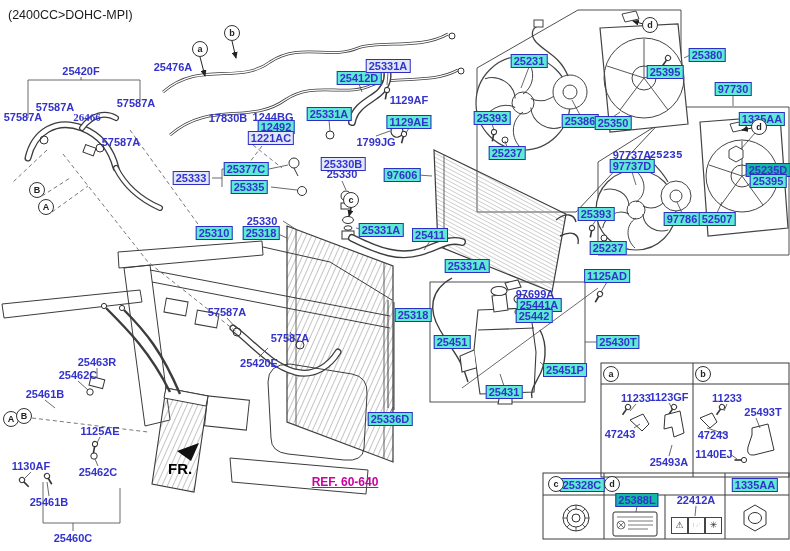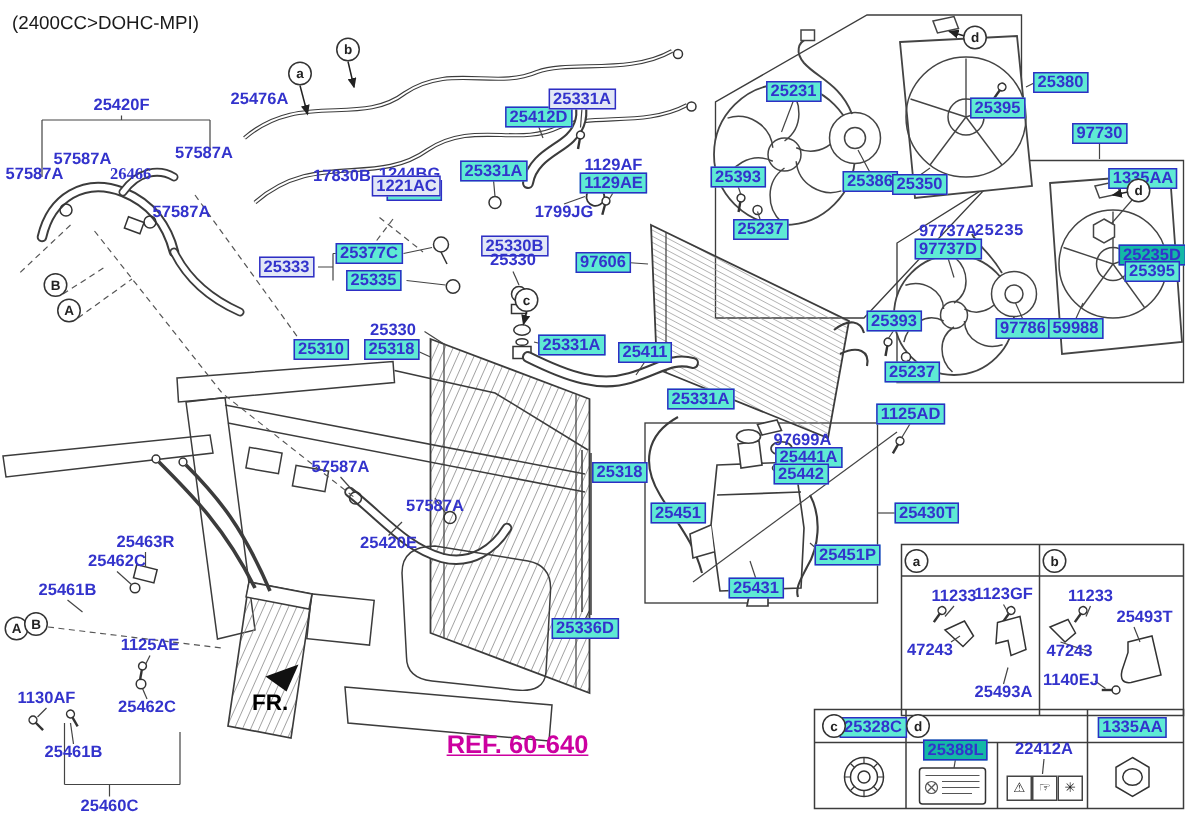--- a/index.html
+++ b/index.html
@@ -13,21 +13,21 @@
   .part-label.bl{background:#e2e7f6;}
   .part-label.bd{background:#14b8a6;}
   .callout{position:absolute;transform:translate(-50%,-50%);width:14px;height:14px;border:1.2px solid #333;
     border-radius:50%;background:#fff;color:#222;font-size:9px;font-weight:700;
     display:flex;align-items:center;justify-content:center;line-height:14px;}
   #diagram-title{position:absolute;left:8px;top:8px;z-index:3;font-size:12.5px;color:#1a1a1a;font-weight:400;}
   #watermark{position:absolute;left:393px;top:281px;transform:translate(-50%,-50%);z-index:4;
     font-size:46px;font-weight:700;color:#8f8f8f;opacity:.5;letter-spacing:1px;pointer-events:none;}
   #fr-label{position:absolute;left:168px;top:460px;z-index:3;font-size:15px;font-weight:700;color:#000;}
   #ref-label{position:absolute;left:345px;top:482px;transform:translate(-50%,-50%);z-index:3;
-    font-size:17px;font-weight:700;color:#cc00a0;text-decoration:underline;white-space:nowrap;margin-top:15px;}
+    font-size:12px;font-weight:700;color:#cc00a0;text-decoration:underline;white-space:nowrap;}
   .warn-box{position:absolute;z-index:3;width:15px;height:15px;border:1px solid #444;
     font-size:9px;line-height:14px;text-align:center;color:#222;background:#fff;}
 </style>
 </head>
 <body>
 
 <div id="stage">
 
 <svg id="art" width="790" height="551" viewBox="0 0 790 551">
   <defs>
@@ -370,25 +370,25 @@
       <div class="part-label p" style="left: 81px; top: 71px;">25420F</div>
       <div class="part-label p" style="left: 55px; top: 107px;">57587A</div>
       <div class="part-label p" style="left: 23px; top: 117px;">57587A</div>
       <div class="part-label p" style="left: 87px; top: 117px; font-family: Liberation Serif, serif;">26466</div>
       <div class="part-label p" style="left: 136px; top: 103px;">57587A</div>
       <div class="part-label p" style="left: 121px; top: 142px;">57587A</div>
       <div class="part-label p" style="left: 173px; top: 67px;">25476A</div>
       <div class="part-label p" style="left: 228px; top: 118px;">17830B</div>
       <div class="part-label p" style="left: 273px; top: 117px;">1244BG</div>
       <div class="part-label b" style="left: 276px; top: 127px;">12492</div>
-      <div class="part-label bl" style="left: 271px; top: 124px;">1221AC</div>
+      <div class="part-label bl" style="left: 271px; top: 138px;">1221AC</div>
       <div class="part-label b" style="left: 359px; top: 78px;">25412D</div>
       <div class="part-label bl" style="left: 388px; top: 66px;">25331A</div>
       <div class="part-label b" style="left: 329px; top: 114px;">25331A</div>
-      <div class="part-label p" style="left: 409px; top: 111px;">1129AF</div>
+      <div class="part-label p" style="left: 409px; top: 100px;">1129AF</div>
       <div class="part-label b" style="left: 409px; top: 122px;">1129AE</div>
       <div class="part-label p" style="left: 376px; top: 142px;">1799JG</div>
       <div class="part-label bl" style="left: 343px; top: 164px;">25330B</div>
       <div class="part-label p" style="left: 342px; top: 174px;">25330</div>
       <div class="part-label b" style="left: 402px; top: 175px;">97606</div>
       <div class="part-label b" style="left: 246px; top: 169px;">25377C</div>
       <div class="part-label bl" style="left: 191px; top: 178px;">25333</div>
       <div class="part-label b" style="left: 249px; top: 187px; text-align: center;">25335</div>
       <div class="part-label p" style="left: 262px; top: 221px;">25330</div>
       <div class="part-label b" style="left: 214px; top: 233px;">25310</div>
@@ -409,21 +409,21 @@
       <div class="part-label b" style="left: 707px; top: 55px;">25380</div>
       <div class="part-label b" style="left: 665px; top: 72px;">25395</div>
       <div class="part-label b" style="left: 733px; top: 89px;">97730</div>
       <div class="part-label b" style="left: 762px; top: 119px;">1335AA</div>
       <div class="part-label p" style="left: 632px; top: 155px;">97737A</div>
       <div class="part-label p" style="left: 666px; top: 155px; font-family: Liberation Mono, monospace;">25235</div>
       <div class="part-label b" style="left: 632px; top: 166px;">97737D</div>
       <div class="part-label b" style="left: 596px; top: 214px;">25393</div>
       <div class="part-label b" style="left: 608px; top: 248px;">25237</div>
       <div class="part-label b" style="left: 682px; top: 219px;">97786</div>
-      <div class="part-label b" style="left: 717px; top: 219px;">59988</div>
+      <div class="part-label b" style="left: 717px; top: 219px;">52507</div>
       <div class="part-label bd" style="left: 768px; top: 170px;">25235D</div>
       <div class="part-label b" style="left: 768px; top: 181px;">25395</div>
       <div class="part-label b" style="left: 607px; top: 276px;">1125AD</div>
       <div class="part-label p" style="left: 535px; top: 294px;">97699A</div>
       <div class="part-label b" style="left: 539px; top: 305px;">25441A</div>
       <div class="part-label b" style="left: 534px; top: 316px;">25442</div>
       <div class="part-label b" style="left: 452px; top: 342px;">25451</div>
       <div class="part-label b" style="left: 565px; top: 370px;">25451P</div>
       <div class="part-label b" style="left: 504px; top: 392px;">25431</div>
       <div class="part-label b" style="left: 618px; top: 342px;">25430T</div>

